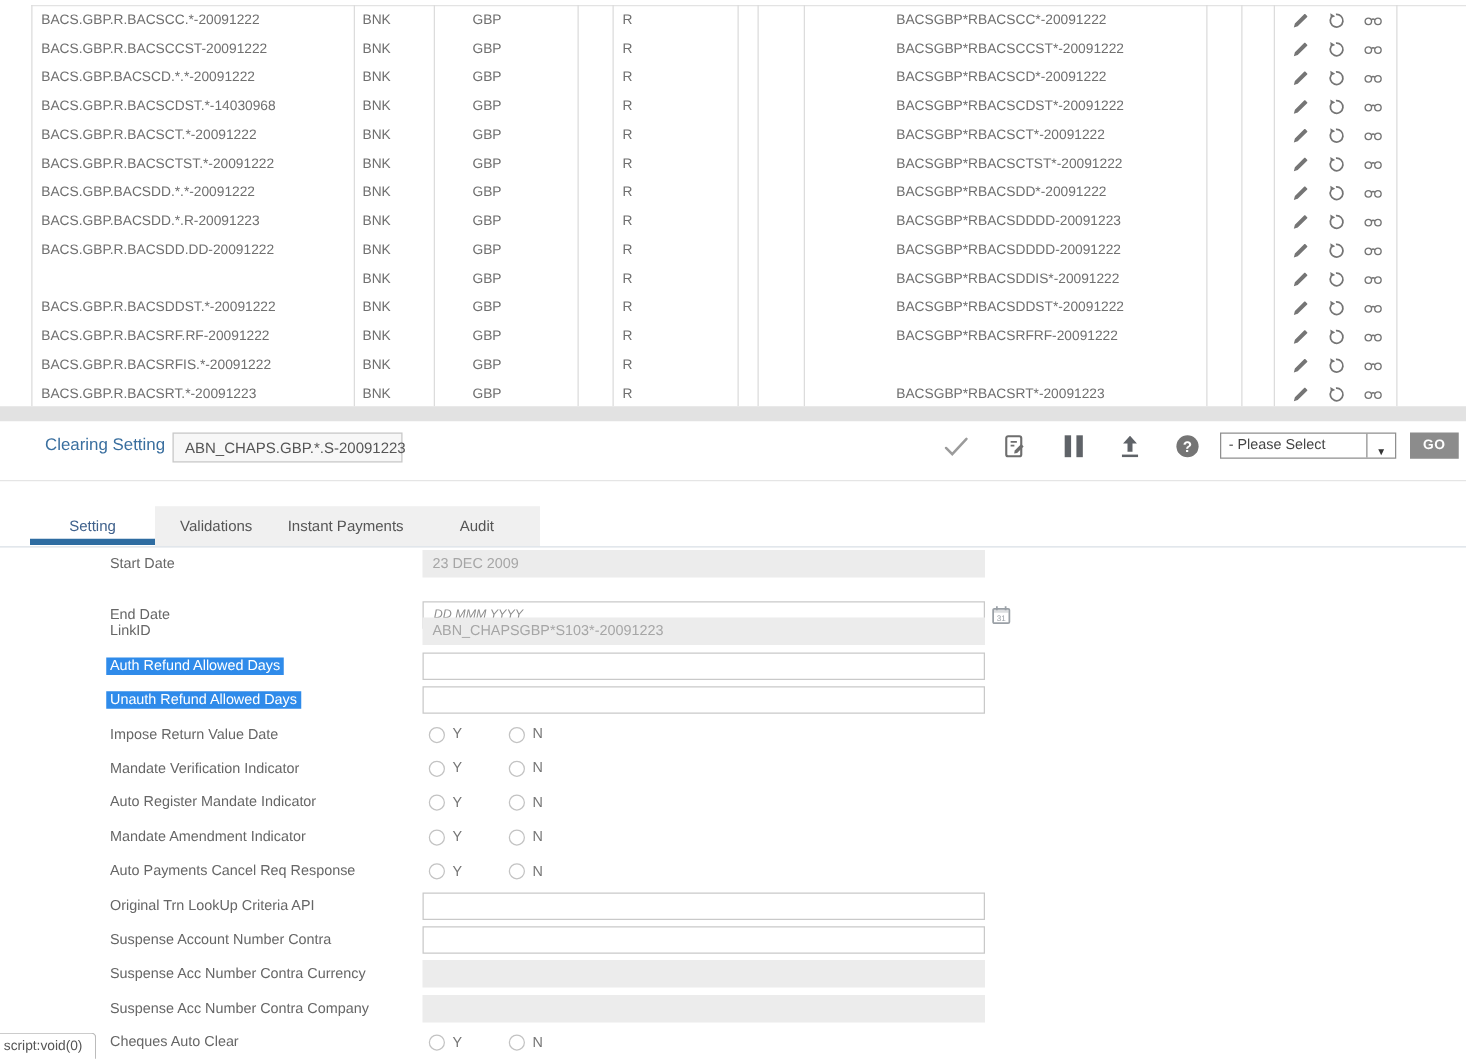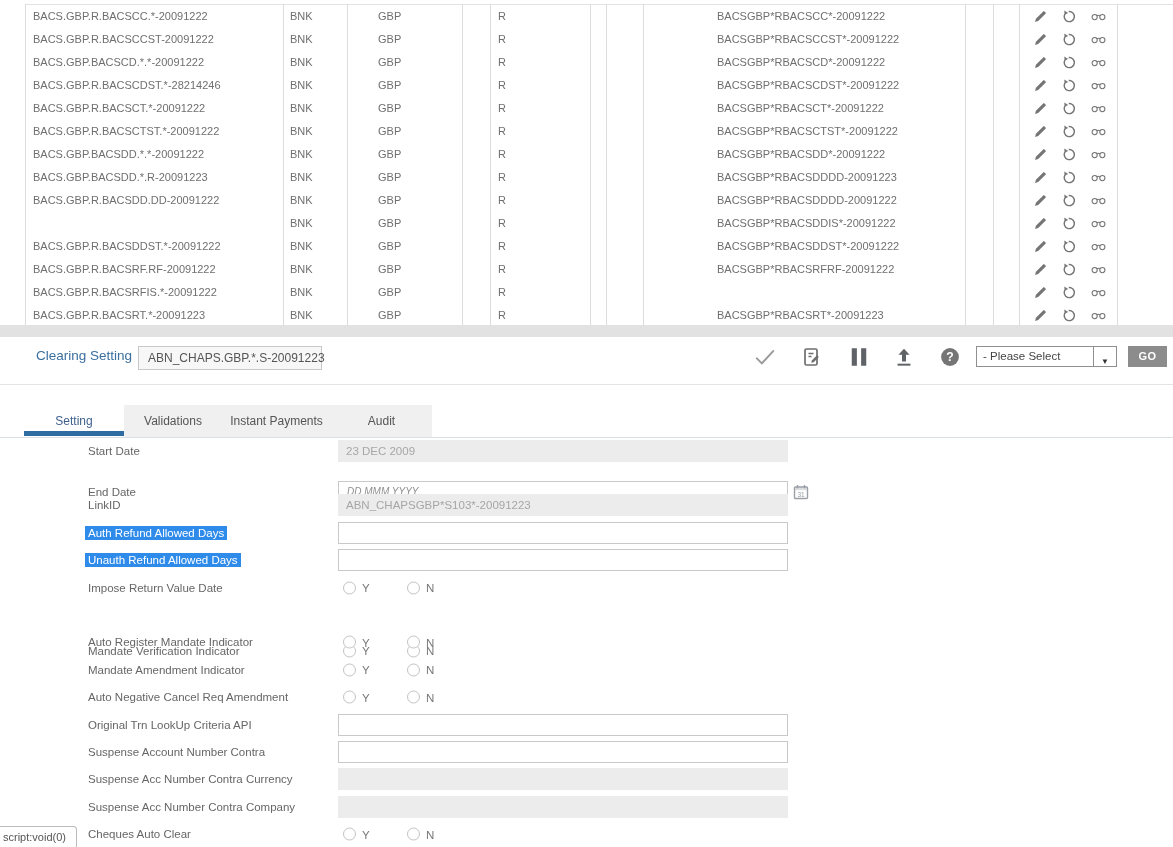--- a/index.html
+++ b/index.html
@@ -159,21 +159,21 @@
           </span>
           <span class="row-icon" style="left: 1091px;">
             <svg viewBox="0 0 18 11">
               <circle cx="4.4" cy="6.2" r="3.1" fill="none" stroke="#757575" stroke-width="1.3"></circle>
               <circle cx="13.6" cy="6.2" r="3.1" fill="none" stroke="#757575" stroke-width="1.3"></circle>
               <path d="M7.4 4.8a1.9 1.9 0 0 1 3.2 0" fill="none" stroke="#757575" stroke-width="1.3"></path>
             </svg>
           </span>
         </div>
         <div class="grid-row" style="top: 74px;">
-          <span class="gcell" style="left: 33px;">BACS.GBP.R.BACSCDST.*-28214246</span>
+          <span class="gcell" style="left: 33px;">BACS.GBP.R.BACSCDST.*-14030968</span>
           <span class="gcell" style="left: 290px;">BNK</span>
           <span class="gcell" style="left: 378px;">GBP</span>
           <span class="gcell" style="left: 498px;">R</span>
           <span class="gcell" style="left: 717px;">BACSGBP*RBACSCDST*-20091222</span>
           <span class="row-icon" style="left: 1033px;">
             <svg viewBox="0 0 16 16">
               <path d="M2.2 13.8l.9-3.3 8.1-8.1c.2-.2.5-.2.7 0l1.7 1.7c.2.2.2.5 0 .7l-8.1 8.1z" fill="#757575"></path>
             </svg>
           </span>
           <span class="row-icon" style="left: 1062px;">
@@ -526,21 +526,21 @@
         <span class="f-label">Impose Return Value Date</span>
         <span class="radio-wrap" style="left: 343px;">
           <span class="radio"></span>
           <span class="radio-lbl">Y</span>
         </span>
         <span class="radio-wrap" style="left: 407px;">
           <span class="radio"></span>
           <span class="radio-lbl">N</span>
         </span>
       </div>
-      <div class="form-row" style="top: 601.4px; margin-top: 36px;">
+      <div class="form-row" style="top: 601.4px;">
         <span class="f-label">Mandate Verification Indicator</span>
         <span class="radio-wrap" style="left: 343px;">
           <span class="radio"></span>
           <span class="radio-lbl">Y</span>
         </span>
         <span class="radio-wrap" style="left: 407px;">
           <span class="radio"></span>
           <span class="radio-lbl">N</span>
         </span>
       </div>
@@ -560,21 +560,21 @@
         <span class="radio-wrap" style="left: 343px;">
           <span class="radio"></span>
           <span class="radio-lbl">Y</span>
         </span>
         <span class="radio-wrap" style="left: 407px;">
           <span class="radio"></span>
           <span class="radio-lbl">N</span>
         </span>
       </div>
       <div class="form-row" style="top: 683.6px;">
-        <span class="f-label">Auto Negative Cancel Req Amendment</span>
+        <span class="f-label">Auto Payments Cancel Req Response</span>
         <span class="radio-wrap" style="left: 343px;">
           <span class="radio"></span>
           <span class="radio-lbl">Y</span>
         </span>
         <span class="radio-wrap" style="left: 407px;">
           <span class="radio"></span>
           <span class="radio-lbl">N</span>
         </span>
       </div>
       <div class="form-row" style="top: 711px;">

